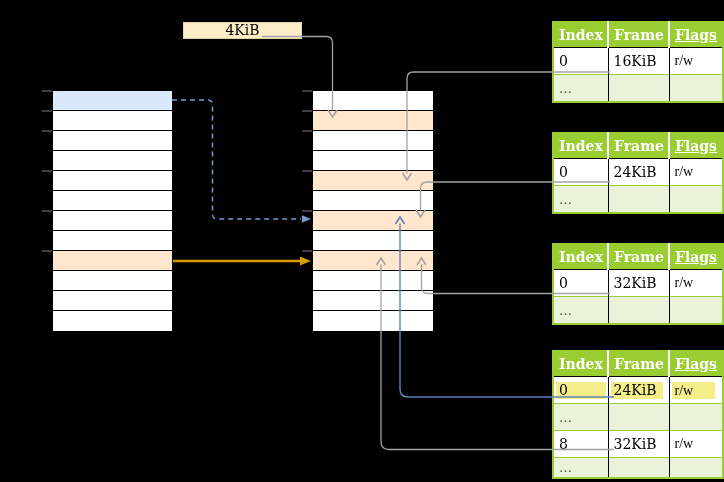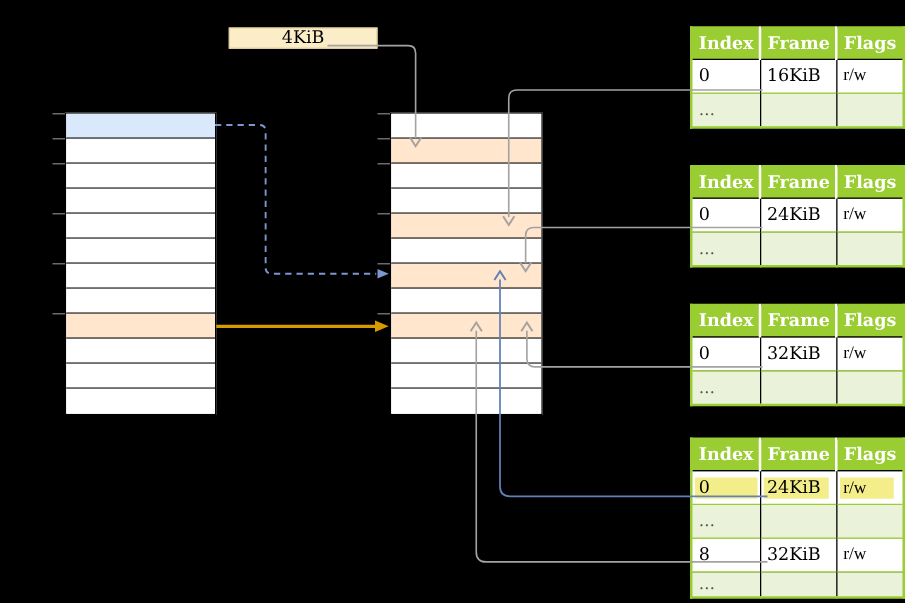--- a/index.html
+++ b/index.html
@@ -26,21 +26,21 @@
   
   .dtable{
     position:absolute;border-collapse:collapse;table-layout:fixed;width:170px;
     border:2px solid var(--table-green);font-size:14px;color:#000;
   }
   .dtable th{
     background:var(--table-green);color:#fff;text-align:left;
     padding:0 0 0 5px;font-weight:bold;font-size:14px;height:24px;
     border-right:2px solid #fff;border-bottom:1px solid #000;margin-left:36px;
   }
-  .dtable th:last-child{border-right:none;}
+  .dtable th:last-child{border-right:none;text-decoration:underline;}
   .dtable td{
     height:26px;padding:0 0 0 5px;background:#fff;
     border-right:1px solid #000;border-top:1px solid var(--table-green);
     vertical-align:middle;
   }
   .dtable td:last-child{border-right:none;font-family:Liberation Serif, serif;}
   .dtable tbody tr:first-child td{border-top:none;}
   .dtable tr.dots td{background:var(--table-row-alt);color:var(--dots-text);font-size:13px;}
   .dtable tr.short td{height:19px;}
   .dtable td.hlc{padding-left:2px;}

